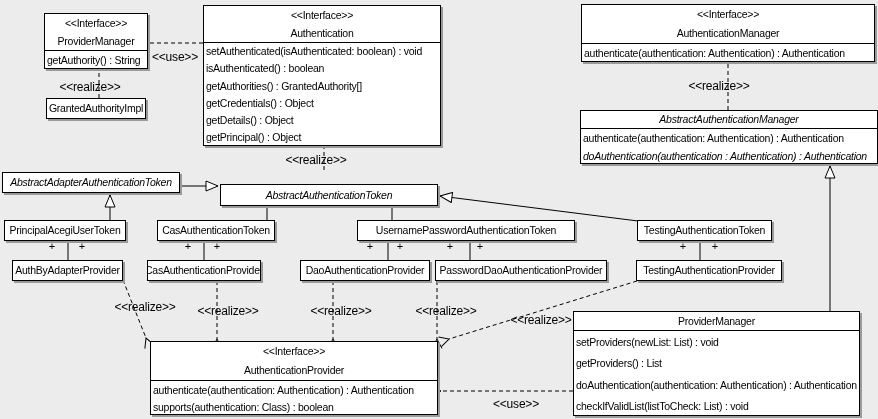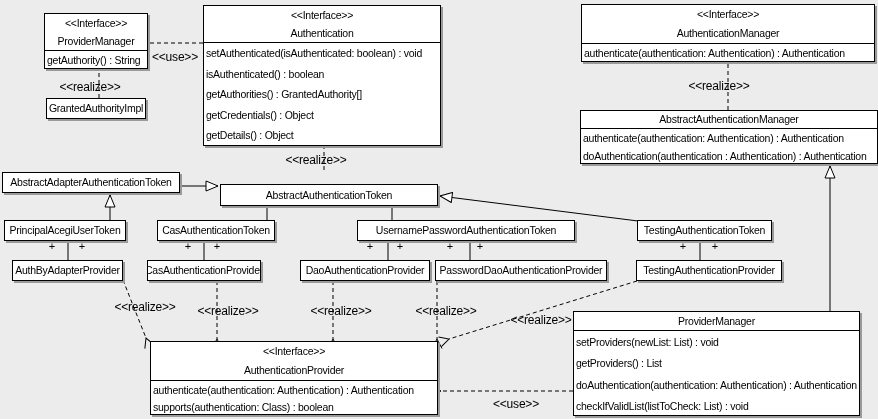--- a/index.html
+++ b/index.html
@@ -13,21 +13,21 @@
   .box{
     position:absolute;box-sizing:border-box;z-index:2;
     background:#fff;border:1px solid #000;
     box-shadow:2px 2px 0 #9a9a9a;
     font-size:10.5px;letter-spacing:-0.25px;line-height:1;
     overflow:hidden;white-space:nowrap;
   }
   .hdr{display:flex;flex-direction:column;justify-content:space-around;align-items:center;text-align:center;}
   .hdr .stereo,.hdr .cname{width:100%;}
   .name-only{display:flex;align-items:center;justify-content:center;height:100%;text-align:center;border-radius:8px;}
-  .abstract{}
+  .abstract{font-style:italic;}
   .methods{border-top:1px solid #000;display:flex;flex-direction:column;justify-content:space-around;}
   .method{padding-left:2px;display:flex;align-items:center;}
   .edge-label{
     position:absolute;z-index:3;transform:translate(-50%,-50%);
     font-size:12px;letter-spacing:-0.2px;white-space:nowrap;
   }
   .plus{
     position:absolute;z-index:3;transform:translate(-50%,-50%);
     font-size:11px;
   }
@@ -93,20 +93,21 @@
   <div class="hdr" style="height:36px;">
     <div class="stereo">&lt;&lt;Interface&gt;&gt;</div>
     <div class="cname">Authentication</div>
   </div>
   <div class="methods" style="height:103px;">
     <div class="method">setAuthenticated(isAuthenticated: boolean) : void</div>
     <div class="method">isAuthenticated() : boolean</div>
     <div class="method">getAuthorities() : GrantedAuthority[]</div>
     <div class="method">getCredentials() : Object</div>
     <div class="method">getDetails() : Object</div>
+    <div class="method">getPrincipal() : Object</div>
   </div>
 </div>
 
 <div class="box" style="left:581px;top:4px;width:294px;height:58px;">
   <div class="hdr" style="height:38px;">
     <div class="stereo">&lt;&lt;Interface&gt;&gt;</div>
     <div class="cname">AuthenticationManager</div>
   </div>
   <div class="methods" style="height:19px;">
     <div class="method">authenticate(authentication: Authentication) : Authentication</div>

